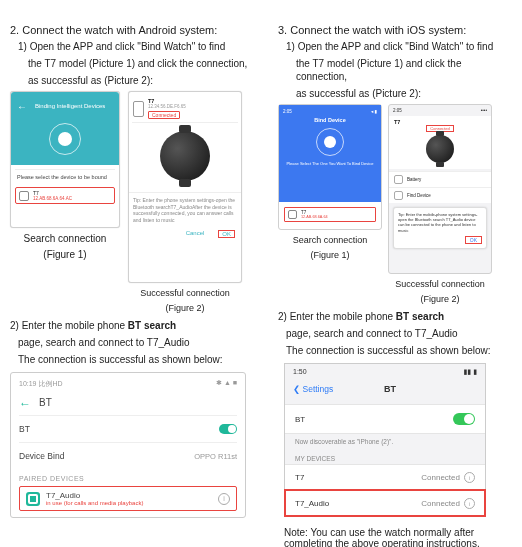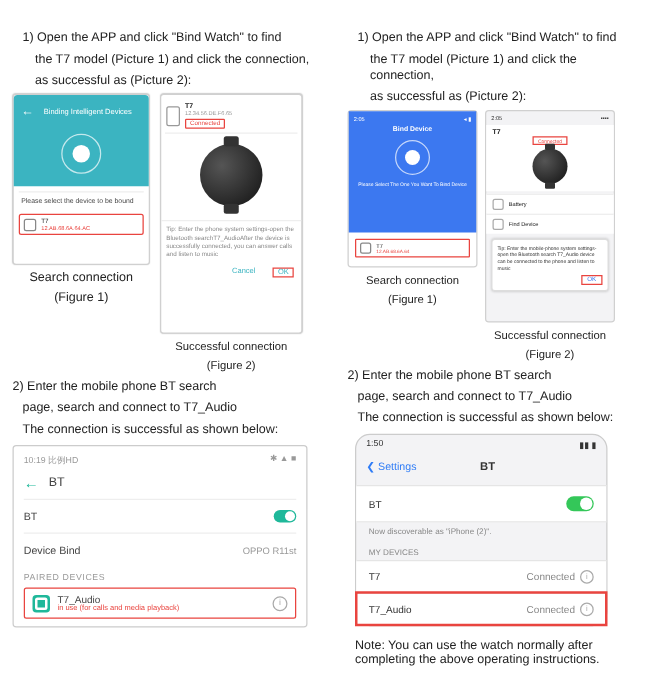--- a/index.html
+++ b/index.html
@@ -257,43 +257,44 @@
   .ios-menu-item .mi-icon{width:7px;height:7px;border:1px solid #aaa;border-radius:2px;}
   .ios-tip-box{
     margin:4px;border:1px solid #ddd;border-radius:3px;background:#fff;padding:4px;font-size:4px;color:#333;line-height:1.3;
     box-shadow:0 0 2px rgba(0,0,0,0.15);
   }
   .ios-tip-ok{display:flex;justify-content:flex-end;margin-top:3px;}
   .ios-tip-ok span{border:1px solid #e9443f;color:#3c78f0;font-size:5px;padding:0 4px;}
 
   
   .ios-bt {
-    width:200px;border:1px solid #ccc;border-radius:12px;background:#f3f3f5;font-size:8px;color:#333;margin-top:6px;
+    width:200px;border:1px solid #ccc;border-radius:0;background:#f3f3f5;font-size:8px;color:#333;margin-top:6px;
   }
   .ios-bt .stat{display:flex;justify-content:space-between;padding:4px 8px;font-size:7px;}
   .ios-bt .hdr{display:flex;justify-content:space-between;align-items:center;padding:4px 8px;font-size:9px;}
   .ios-bt .hdr .back{color:#2f7cf6;font-size:8.5px;}
   .ios-bt .hdr .title{font-weight:bold;}
   .ios-bt .row{background:#fff;border-top:1px solid #e5e5e5;border-bottom:1px solid #e5e5e5;padding:8px 10px;display:flex;justify-content:space-between;align-items:center;margin-top:6px;}
   .ios-toggle{width:22px;height:12px;background:#34c759;border-radius:6px;position:relative;}
   .ios-toggle::after{content:"";position:absolute;right:1px;top:1px;width:10px;height:10px;background:#fff;border-radius:50%;}
   .ios-bt .disc{font-size:6.5px;color:#888;padding:4px 10px;}
   .ios-bt .section{font-size:6.5px;color:#888;padding:6px 10px 2px;}
   .ios-bt .devrow{background:#fff;border-top:1px solid #e5e5e5;display:flex;justify-content:space-between;align-items:center;padding:7px 10px;font-size:8px;}
   .ios-bt .devrow .status{color:#888;display:flex;align-items:center;gap:4px;}
   .ios-bt .devrow .status .i{width:9px;height:9px;border:1px solid #aaa;border-radius:50%;font-size:6px;display:flex;align-items:center;justify-content:center;color:#aaa;}
   .ios-bt .devrow.highlight{outline:2px solid #e9443f;outline-offset:-1px;}
   .note{font-size:10px;margin-top:8px;}
 
-  .bt-strong{font-weight:normal;}
+  .bt-strong{font-weight:bold;}
 </style>
 </head>
 <body>
 
 <div class="col-left">
+  <div class="heading">2. Connect the watch with Android system:</div>
   <div class="step">1) Open the APP and click "Bind Watch" to find</div>
   <div class="step step-indent">the T7 model (Picture 1) and click the connection,</div>
   <div class="step step-indent">as successful as (Picture 2):</div>
 
   <div class="figpair">
 
     <div class="figcol">
       <div class="phone teal-top" style="width:108px;height:135px;">
         <div class="content">
           <div class="teal-header">
@@ -370,20 +371,21 @@
       <div>
         <div class="ptxt">T7_Audio</div>
         <div class="psub">in use (for calls and media playback)</div>
       </div>
       <div class="info">i</div>
     </div>
   </div>
 </div>
 
 <div class="col-right">
+  <div class="heading">3. Connect the watch with iOS system:</div>
   <div class="step">1) Open the APP and click "Bind Watch" to find</div>
   <div class="step step-indent">the T7 model (Picture 1) and click the connection,</div>
   <div class="step step-indent">as successful as (Picture 2):</div>
 
   <div class="ios-pair">
 
     <div class="figcol">
       <div class="ios-phone" style="height:124px;">
         <div class="ios-blue-top" style="height:89px;">
           <div class="ios-status">

